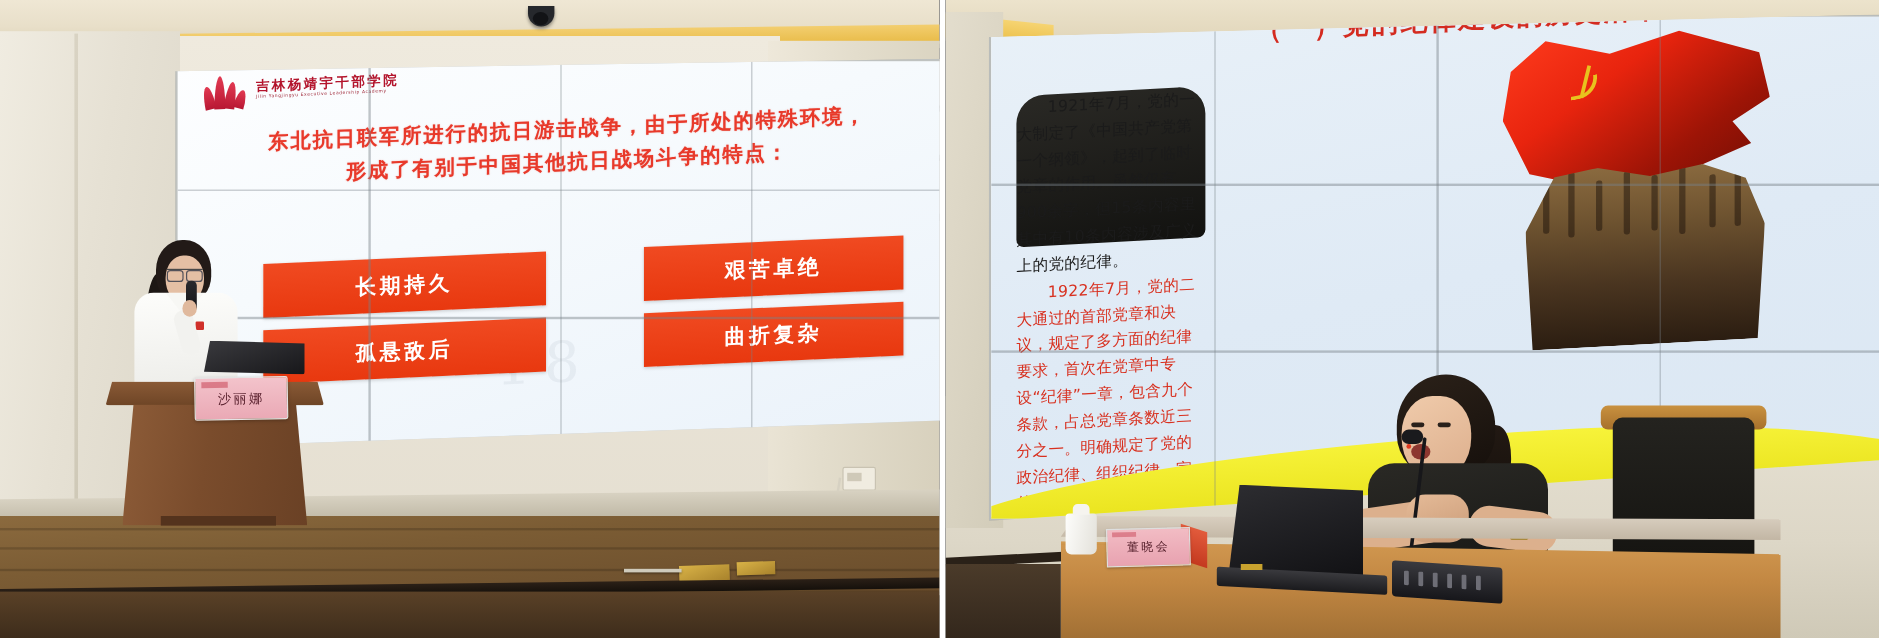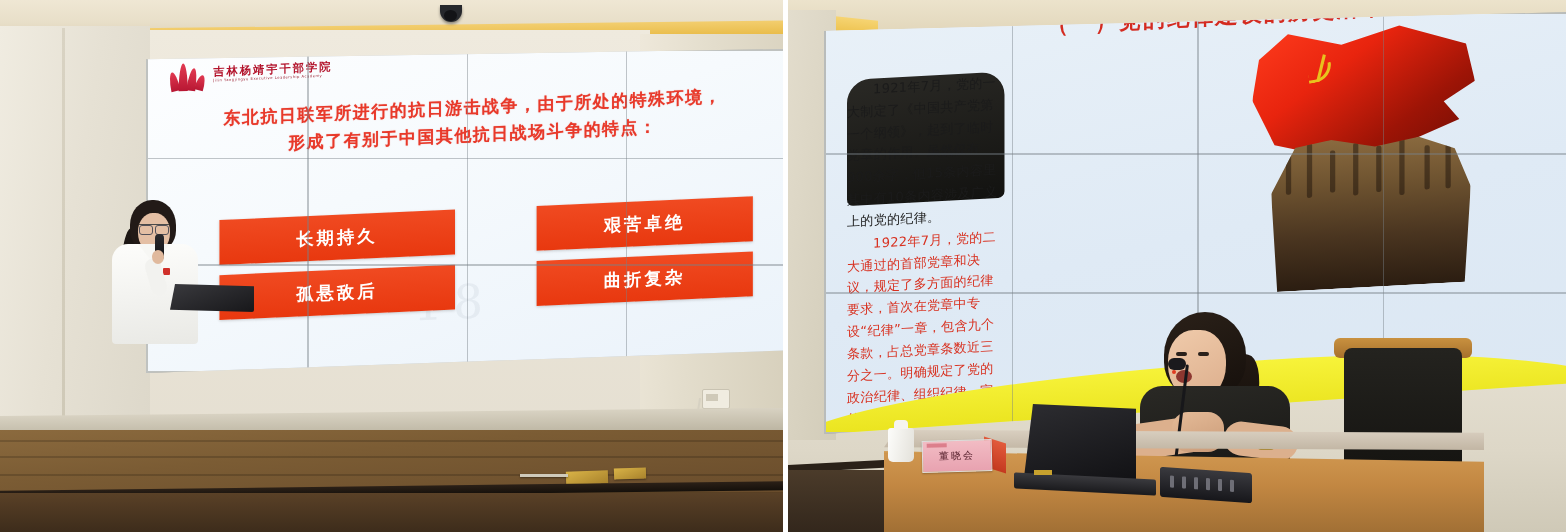--- a/index.html
+++ b/index.html
@@ -352,20 +352,28 @@
         <div class="l-body"></div>
         <div class="l-collar"></div>
         <div class="l-pin"></div>
         <div class="l-arm"></div>
         <div class="l-mic"></div>
         <div class="l-hand"></div>
       </div>
 
       <div class="l-laptop"></div>
 
+      <div class="l-podium">
+        <div class="l-podium-top"></div>
+        <div class="l-podium-body"></div>
+        <div class="l-podium-stem"></div>
+        <div class="l-nameplate">
+          <span>沙丽娜</span>
+        </div>
+      </div>
 
     </div>
   </div>
 
   <div id="gutter"></div>
 
   <div class="photo" id="photo-right">
     <div class="room">
 
       <div class="r-ceiling"></div>

